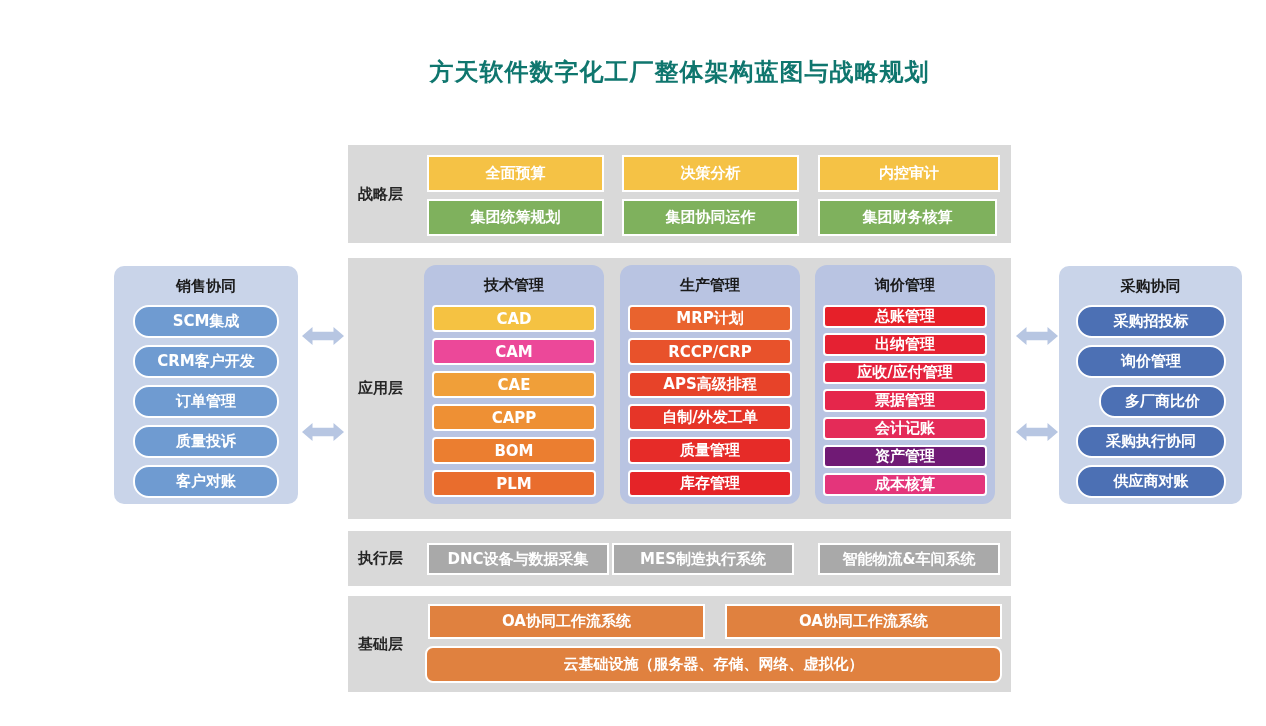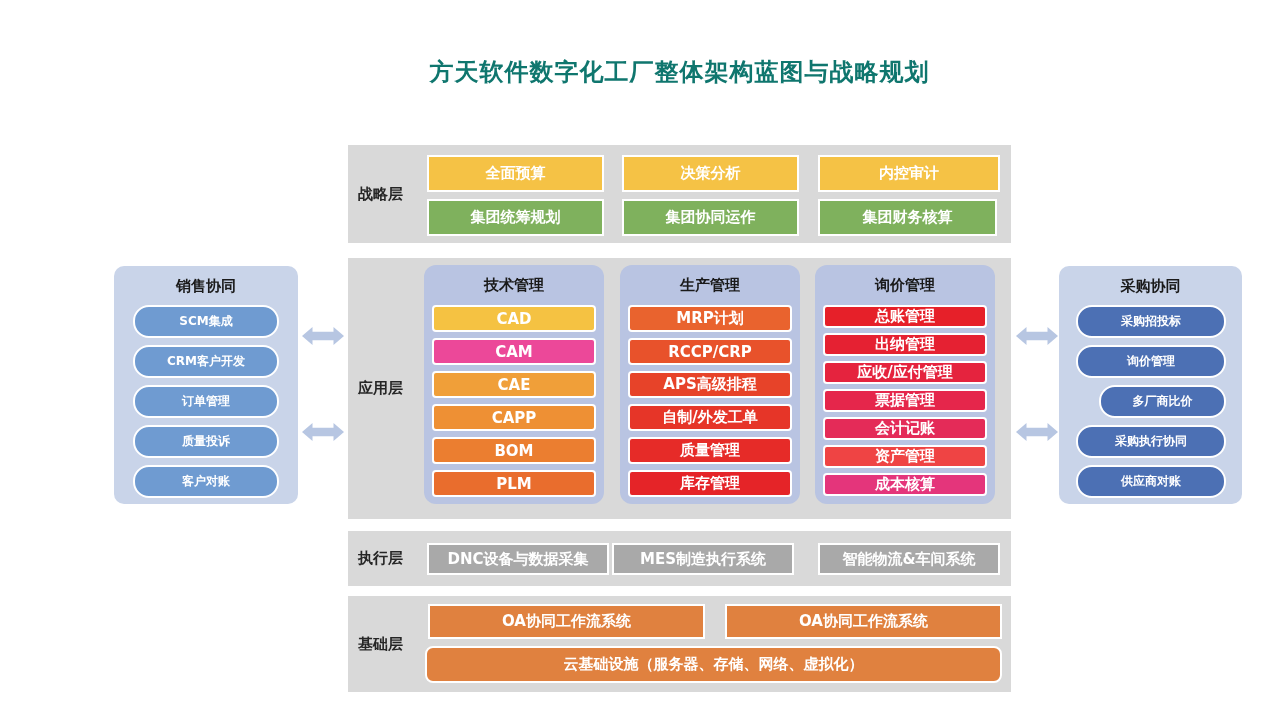--- a/index.html
+++ b/index.html
@@ -29,21 +29,21 @@
             color:#ffffff;font-size:15px;font-weight:bold;white-space:nowrap;}
   .h27{height:27px;} .h23{height:23px;}
 
   
   .side-panel{position:absolute;top:266px;height:238px;background:#c9d4e9;border-radius:10px;}
   .side-header{padding-top:9px;height:22px;display:flex;align-items:center;justify-content:center;
                font-size:15px;font-weight:bold;color:#1a1a1a;}
   .side-items{display:flex;flex-direction:column;gap:7px;padding:8px 19px 0 19px;}
   .side-item{box-sizing:border-box;height:33px;border:2px solid #ffffff;border-radius:16px;
              display:flex;align-items:center;justify-content:center;
-             color:#ffffff;font-size:12px;font-weight:bold;white-space:nowrap;}
+             color:#ffffff;font-size:15px;font-weight:bold;white-space:nowrap;}
 
   .arrow{position:absolute;width:42px;height:28px;}
   .arrow svg{display:block;width:100%;height:100%;}
 </style>
 </head>
 <body>
 
 <div id="stage">
 
   <div class="title">方天软件数字化工厂整体架构蓝图与战略规划</div>
@@ -86,21 +86,21 @@
     </div>
 
     <div class="app-col" style="left:467px;">
       <div class="app-col-header">询价管理</div>
       <div class="app-items gap5">
         <div class="app-item h23" style="background: rgb(230, 32, 41);">总账管理</div>
         <div class="app-item h23" style="background: rgb(229, 33, 50);">出纳管理</div>
         <div class="app-item h23" style="background: rgb(229, 35, 62);">应收/应付管理</div>
         <div class="app-item h23" style="background: rgb(229, 38, 75);">票据管理</div>
         <div class="app-item h23" style="background: rgb(228, 43, 88);">会计记账</div>
-        <div class="app-item h23" style="background: #ef4444;">资产管理</div>
+        <div class="app-item h23" style="background: #701a75;">资产管理</div>
         <div class="app-item h23" style="background: rgb(228, 53, 123);">成本核算</div>
       </div>
     </div>
   </div>
 
   <div class="layer" style="left:348px;top:531px;width:663px;height:55px;">
     <div class="layer-label">执行层</div>
     <div class="box" style="left: 79px; top: 12px; width: 182px; height: 32px; background: rgb(169, 169, 169);">DNC设备与数据采集</div>
     <div class="box" style="left: 264px; top: 12px; width: 182px; height: 32px; background: rgb(169, 169, 169);">MES制造执行系统</div>
     <div class="box" style="left: 470px; top: 12px; width: 182px; height: 32px; background: rgb(169, 169, 169);">智能物流&amp;车间系统</div>

